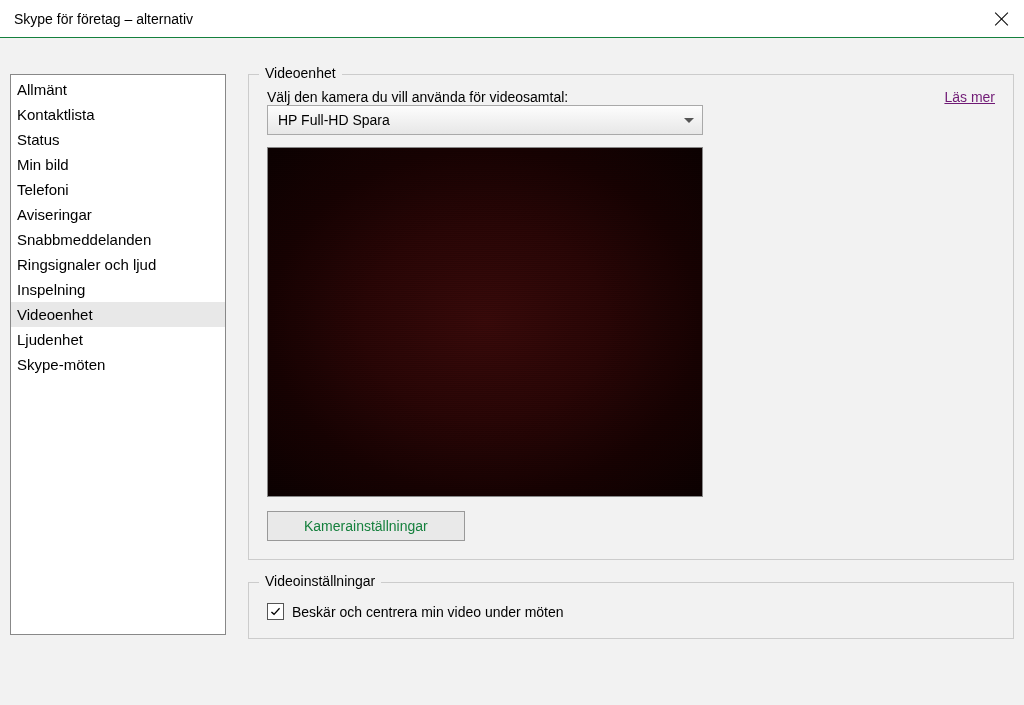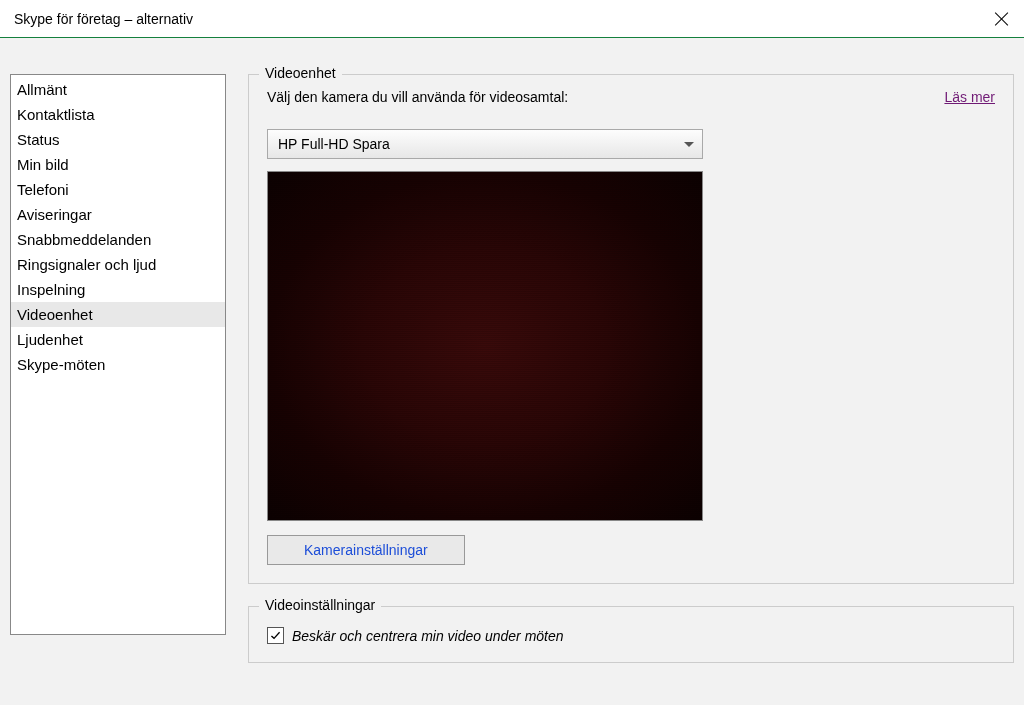--- a/index.html
+++ b/index.html
@@ -93,21 +93,21 @@
       background: #f2f2f2;
       padding: 0 6px;
       font-size: 14px;
       color: #000;
     }
 
     .field-row {
       display: flex;
       justify-content: space-between;
       align-items: flex-start;
-      margin-bottom: 24px;
+      margin-bottom: 0;
       gap: 20px;
     }
     .field-label {
       font-size: 14px;
       color: #000;
     }
     .link {
       color: #701a75;
       text-decoration: underline;
       font-size: 14px;
@@ -150,32 +150,31 @@
       background-image: repeating-linear-gradient(0deg, rgba(0,0,0,0.12) 0 1px, transparent 1px 2px);
       pointer-events: none;
     }
 
     .button {
       height: 30px;
       padding: 0 36px;
       border: 1px solid #999;
       background: #e9e9e9;
       font-size: 14px;
-      color: #1d4ed8;
+      color: #15803d;
       cursor: default;
       display: inline-flex;
       align-items: center;
     }
 
     .checkbox-row {
       display: flex;
       align-items: center;
       gap: 8px;
       margin-top: 6px;
-      font-style: italic;
     }
     .checkbox {
       width: 17px;
       height: 17px;
       border: 1px solid #555;
       background: #fff;
       display: inline-flex;
       align-items: center;
       justify-content: center;
     }

